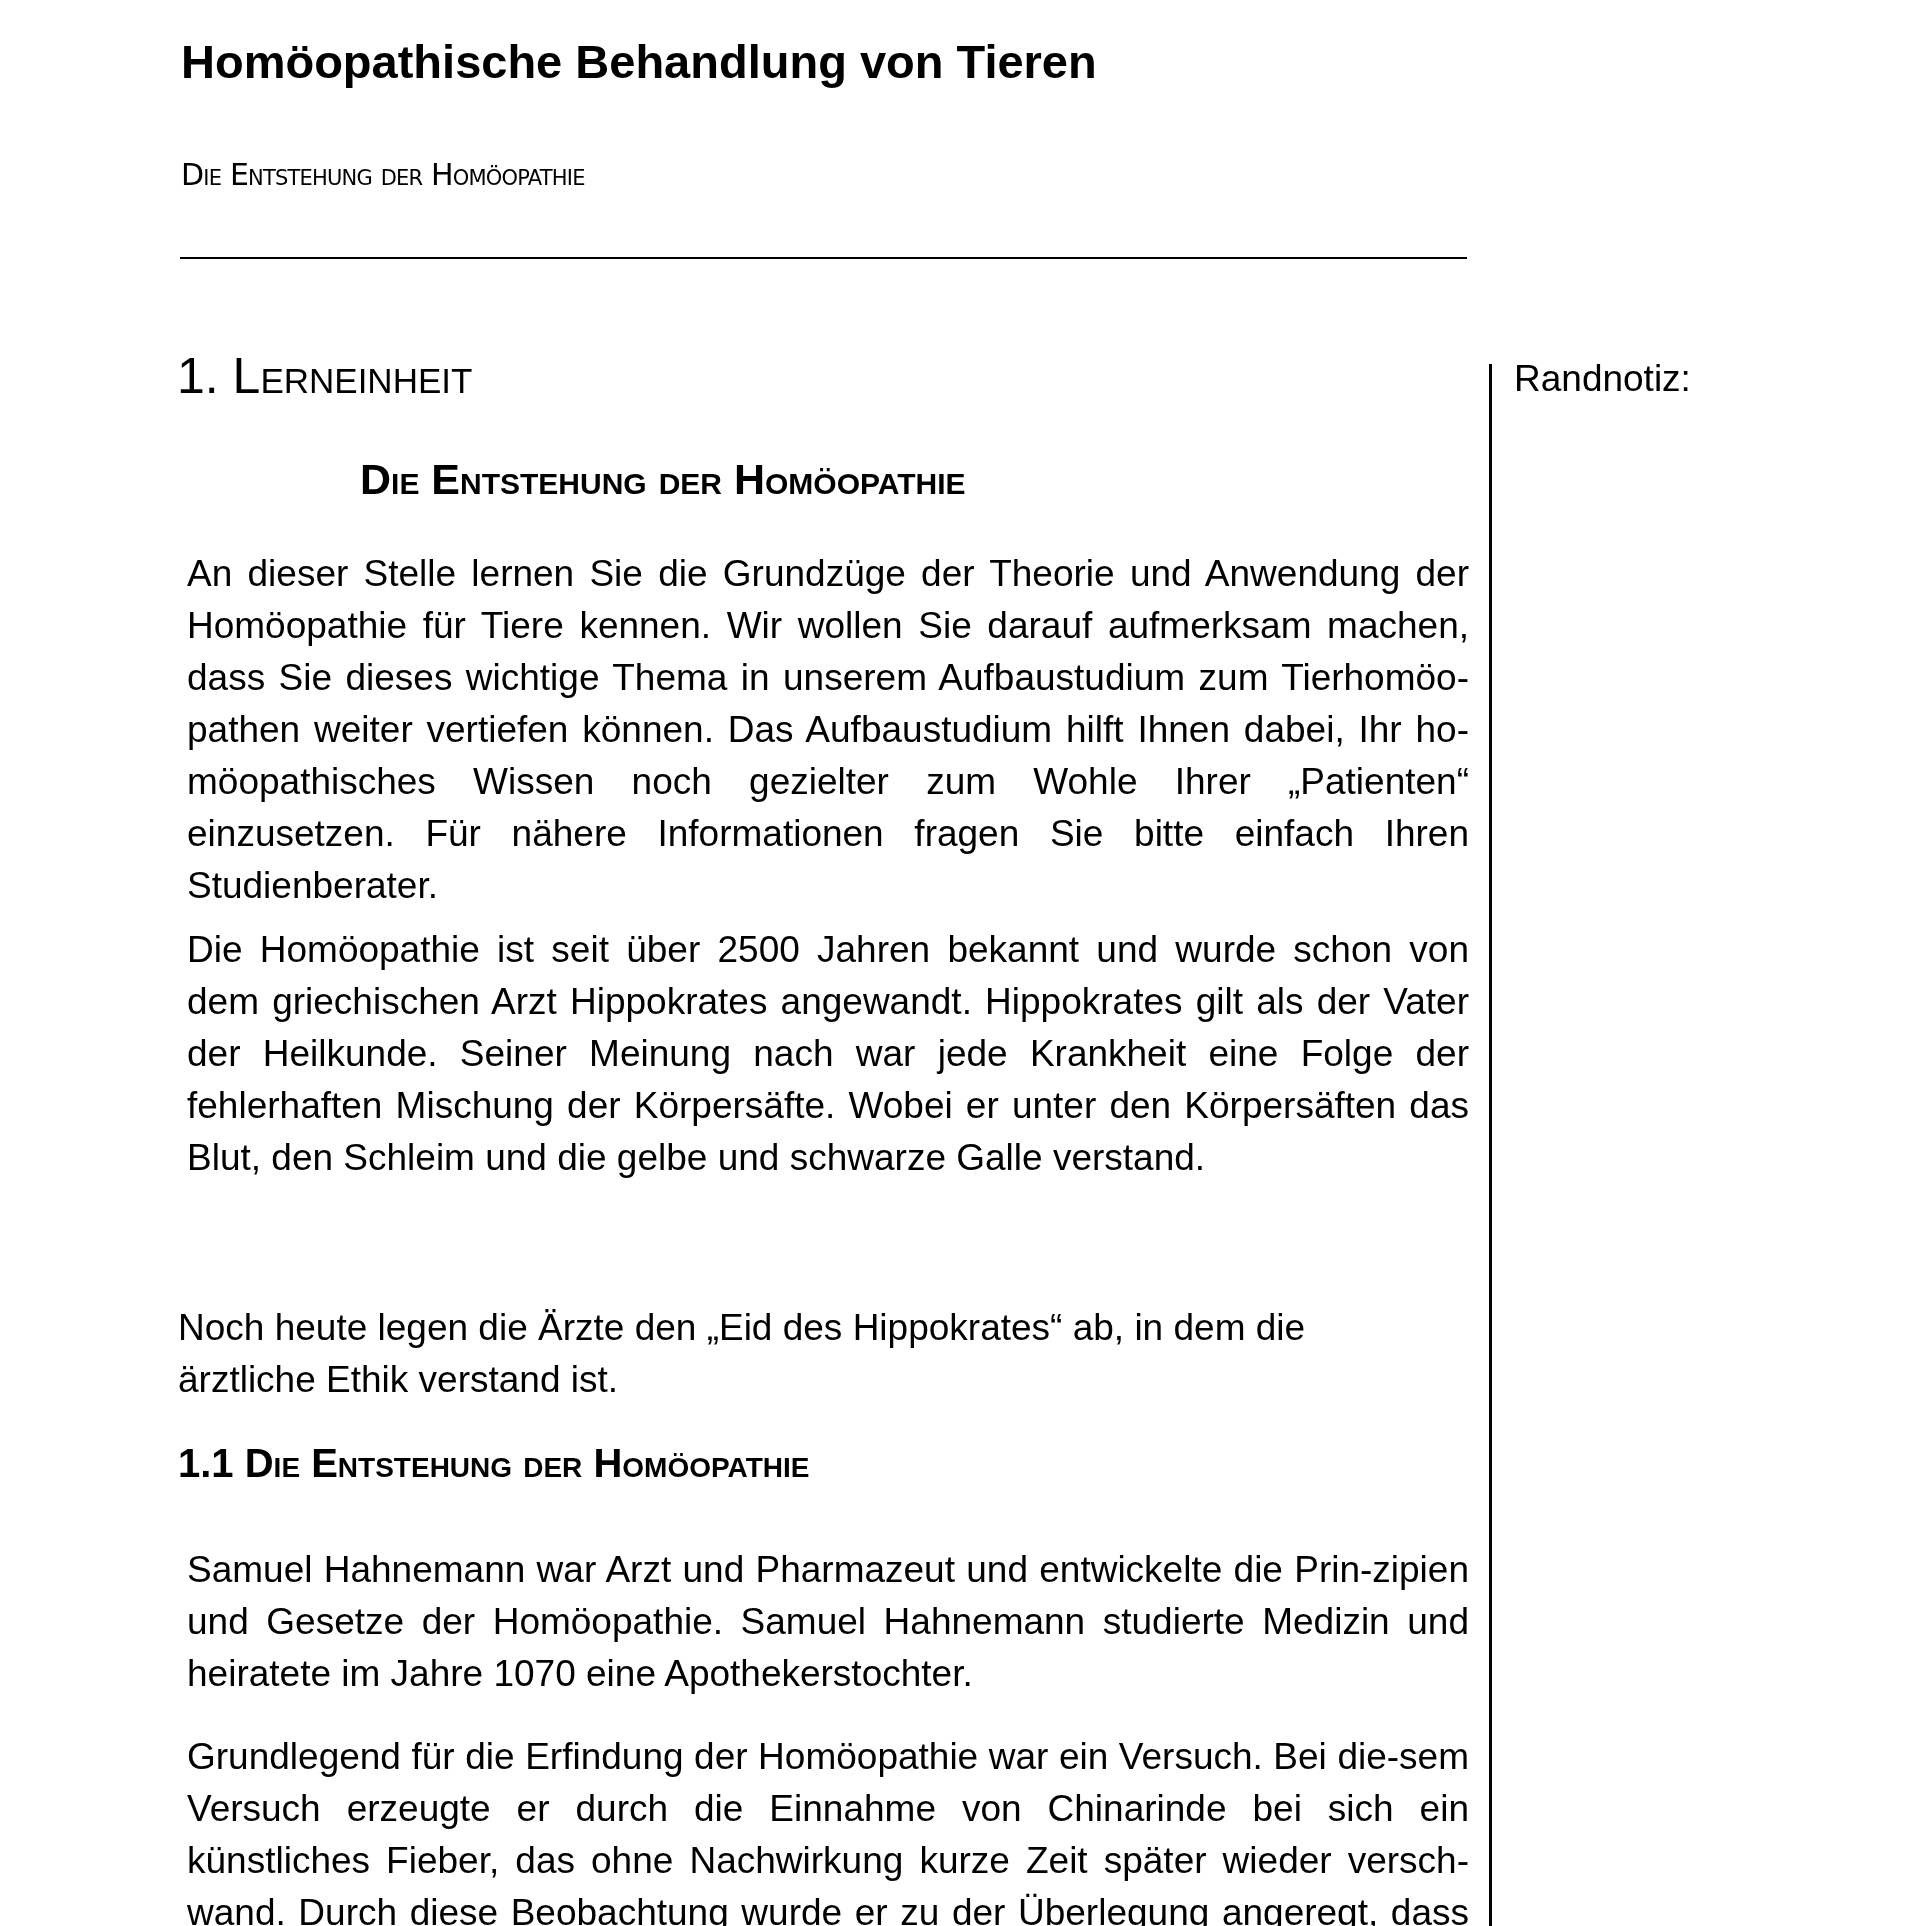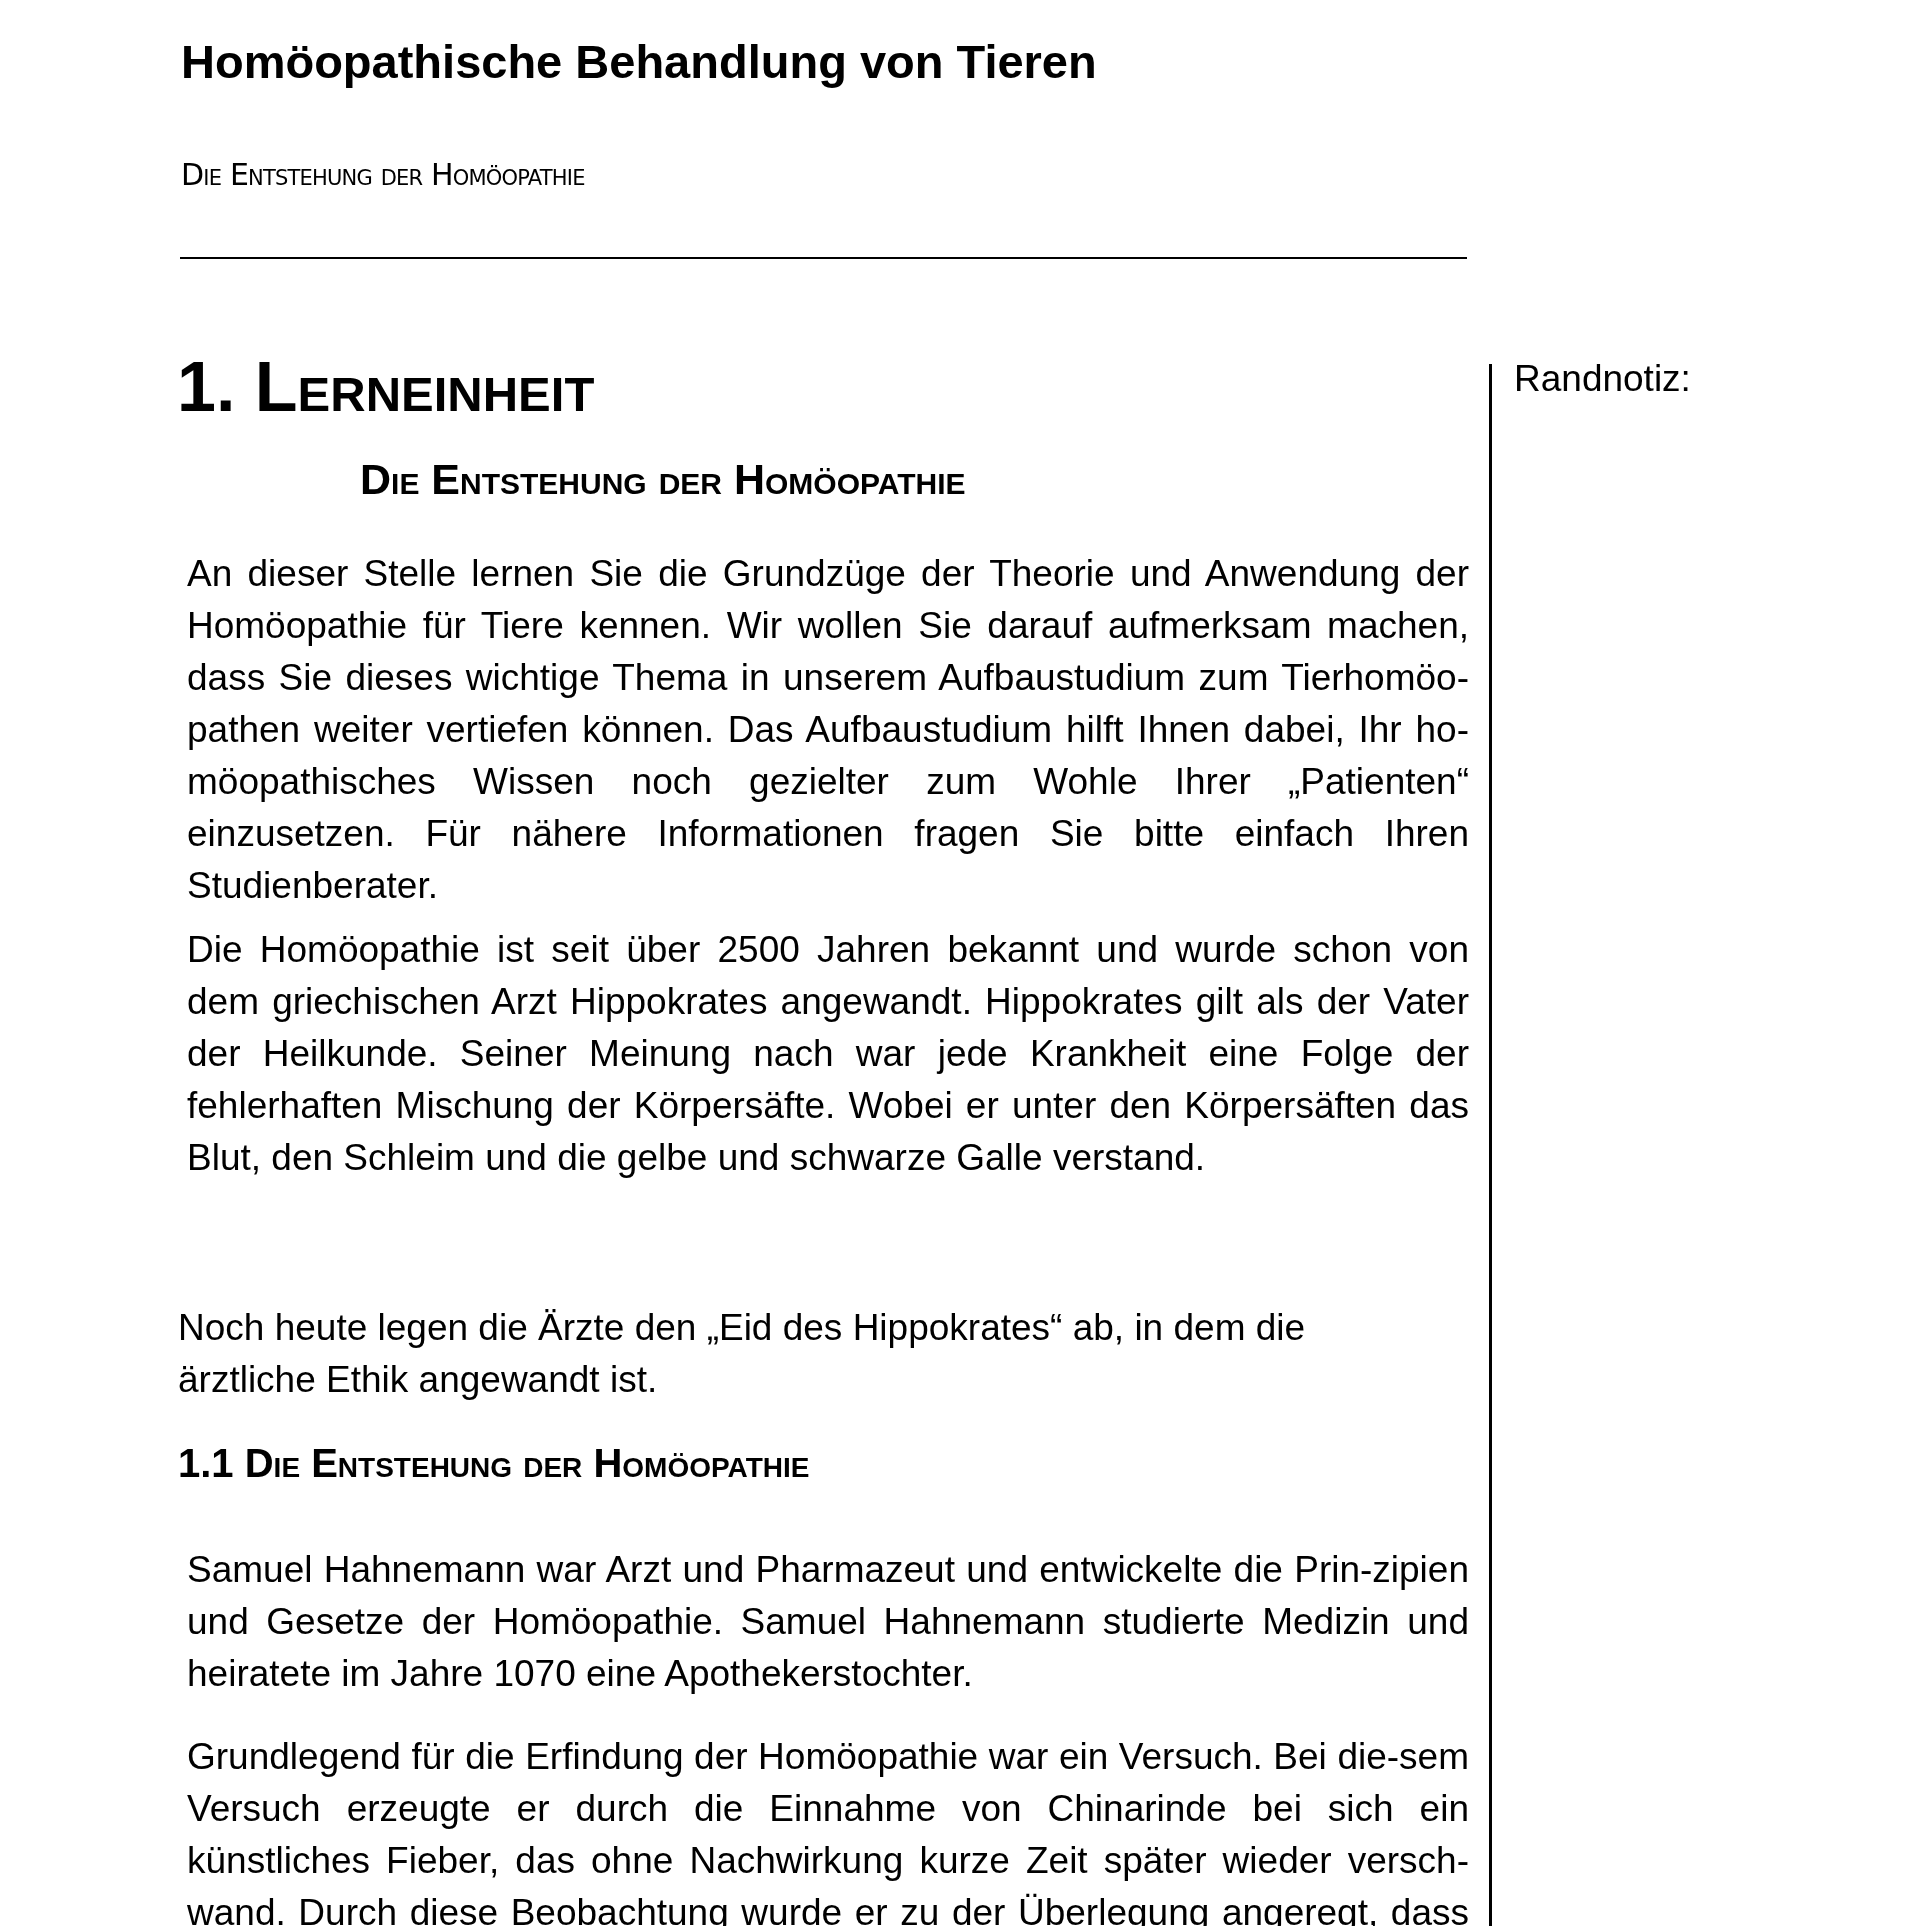--- a/index.html
+++ b/index.html
@@ -5,21 +5,21 @@
   html, body { margin: 0; padding: 0; background: #ffffff; }
   body { width: 1910px; height: 2703px; position: relative; overflow: hidden; color: #000000;
          font-family: "Liberation Sans", sans-serif; }
   .abs { position: absolute; }
   .running-title { left: 181px; top: 34px; font-size: 47px; font-weight: bold; white-space: nowrap; }
   .running-sub { left: 181px; top: 157px; font-size: 30px; white-space: nowrap; font-variant: small-caps;
                  font-family: "DejaVu Sans", sans-serif; letter-spacing: -0.8px; }
   .header-rule { left: 180px; top: 257px; width: 1287px; height: 2.3px; background: #000; }
   .vert-rule { left: 1489px; top: 364px; width: 3.1px; height: 2242px; background: #000; }
   .margin-note { left: 1514px; top: 358px; font-size: 37px; white-space: nowrap; }
-  .chapter-title { left: 177px; top: 347px; font-size: 70px; font-weight: bold; white-space: nowrap; font-variant: small-caps; }
+  .chapter-title { left: 177px; top: 347px; font-size: 50px; font-weight: normal; white-space: nowrap; font-variant: small-caps; }
   .chapter-sub { left: 360px; top: 455px; font-size: 43px; font-weight: bold; white-space: nowrap; font-variant: small-caps; }
   .body-text { left: 178px; width: 1300px; font-size: 37px; line-height: 52px; text-align: justify; }
   .body-text p { margin: 9px; }
   .left-text { left: 178px; width: 1300px; font-size: 37px; line-height: 52px; text-align: left; }
   .section-heading { left: 178px; top: 1441px; font-size: 40px; font-weight: bold; white-space: nowrap; font-variant: small-caps; }
 </style>
 </head>
 <body>
 
 <div class="abs running-title">Homöopathische Behandlung von Tieren</div>
@@ -32,21 +32,21 @@
 <div class="abs chapter-title">1. Lerneinheit</div>
 <div class="abs chapter-sub">Die Entstehung der Homöopathie</div>
 
 <div class="abs body-text" style="top:539px;">
   <p>An dieser Stelle lernen Sie die Grundzüge der Theorie und Anwendung der Homöopathie für Tiere kennen. Wir wollen Sie darauf aufmerksam machen, dass Sie dieses wichtige Thema in unserem Aufbaustudium zum Tierhomöo-pathen weiter vertiefen können. Das Aufbaustudium hilft Ihnen dabei, Ihr ho-möopathisches Wissen noch gezielter zum Wohle Ihrer „Patienten“ einzusetzen. Für nähere Informationen fragen Sie bitte einfach Ihren Studienberater.</p>
 </div>
 <div class="abs body-text" style="top:915px;">
   <p>Die Homöopathie ist seit über 2500 Jahren bekannt und wurde schon von dem griechischen Arzt Hippokrates angewandt. Hippokrates gilt als der Vater der Heilkunde. Seiner Meinung nach war jede Krankheit eine Folge der fehlerhaften Mischung der Körpersäfte. Wobei er unter den Körpersäften das Blut, den Schleim und die gelbe und schwarze Galle verstand.</p>
 </div>
 <div class="abs left-text" style="top:1265px; width:1194px;">
-  <p>Noch heute legen die Ärzte den „Eid des Hippokrates“ ab, in dem die ärztliche Ethik angewandt ist.</p>
+  <p>Noch heute legen die Ärzte den „Eid des Hippokrates“ ab, in dem die ärztliche Ethik verstand ist.</p>
 </div>
 
 <div class="abs section-heading">1.1 Die Entstehung der Homöopathie</div>
 
 <div class="abs body-text" style="top:1535px;">
   <p>Samuel Hahnemann war Arzt und Pharmazeut und entwickelte die Prin-zipien und Gesetze der Homöopathie. Samuel Hahnemann studierte Medizin und heiratete im Jahre 1070 eine Apothekerstochter.</p>
 </div>
 <div class="abs body-text" style="top:1722px;">
   <p>Grundlegend für die Erfindung der Homöopathie war ein Versuch. Bei die-sem Versuch erzeugte er durch die Einnahme von Chinarinde bei sich ein künstliches Fieber, das ohne Nachwirkung kurze Zeit später wieder versch-wand. Durch diese Beobachtung wurde er zu der Überlegung angeregt, dass gewisse Naturstoffe ähnlich sind und man sie zur Heilung einsetzen kann.</p>
 </div>

